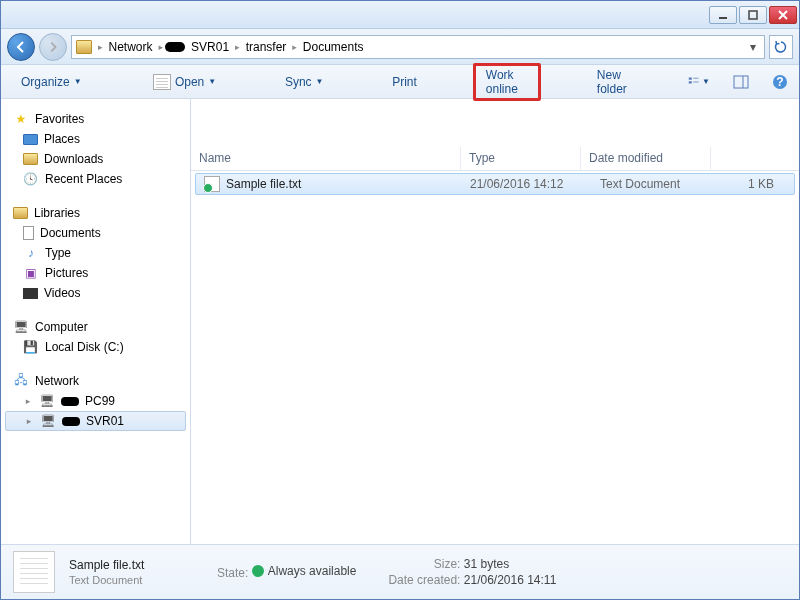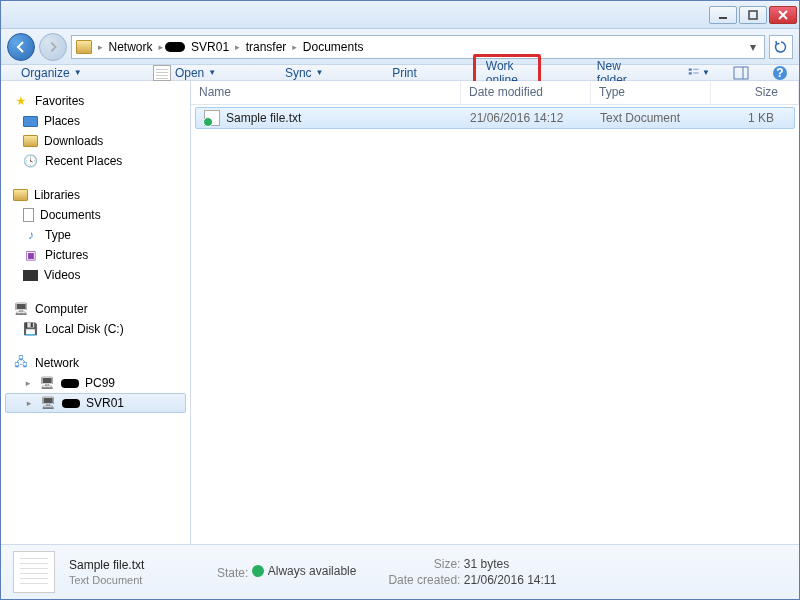--- a/index.html
+++ b/index.html
@@ -16,21 +16,21 @@
   .navbtn.fwd { background: radial-gradient(circle at 30% 30%, #d8e4f0,#b8cde4); border-color:#a0b8d0; color:#888; }
   .addrbar { flex:1; height:24px; border:1px solid #a0b8d0; background:#fff; display:flex; align-items:center; padding:0 4px; gap:2px; }
   .addrbar .folder-icon { width:16px; height:14px; background:linear-gradient(#f9e79f,#d4a94a); border:1px solid #b8912e; border-radius:1px; margin-right:4px;}
   .addrbar .crumb { padding:0 4px; cursor:pointer; }
   .addrbar .sep { color:#888; font-size:9px; }
   .addrbar .drop { margin-left:auto; padding:0 4px; color:#555; cursor:pointer; }
   .refresh { width:24px; height:24px; border:1px solid #a0b8d0; background:#fff; display:flex;align-items:center;justify-content:center; color:#2d6cb5; cursor:pointer; }
   .searchbox { width:230px; height:24px; border:1px solid #a0b8d0; background:#fff; display:flex; align-items:center; padding:0 6px; color:#999; font-style:italic; }
   .searchbox .sicon { margin-left:auto; color:#888; font-style:normal; }
   
-  .toolbar { height: 16px; background: linear-gradient(#f4f8fd,#e6eef8); border-bottom:1px solid #d0dced; display:flex; align-items:center; padding:0 10px; gap:21px; }
+  .toolbar { height: 34px; background: linear-gradient(#f4f8fd,#e6eef8); border-bottom:1px solid #d0dced; display:flex; align-items:center; padding:0 10px; gap:21px; }
   .toolbar .tbtn { padding: 4px 10px; color:#1b4f8a; cursor:pointer; border-radius:2px; display:flex; align-items:center; gap:4px; }
   .toolbar .drop-arrow { font-size:8px; color:#1b4f8a; }
   .toolbar .spacer { flex:1; }
   .toolbar .highlighted { border:3px solid #d92c2c; padding:2px 10px; }
   .toolbar .iconbtn { width:24px; height:22px; display:flex;align-items:center;justify-content:center; color:#1b4f8a; cursor:pointer; border:1px solid transparent; border-radius:2px; }
   .file-icon-tb { width:18px; height:16px; background:#fff; border:1px solid #aaa; position:relative; }
   .file-icon-tb::after { content:''; position:absolute; left:2px; right:2px; height:1px; background:#ccc; box-shadow: 0 3px #ccc, 0 6px #ccc, 0 9px #ccc; top:3px;}
   
   .main { flex:1; display:flex; overflow:hidden; }
   .sidebar { width:190px; border-right:1px solid #d0dced; background:#fff; padding:6px 0; overflow-y:auto; }
@@ -46,21 +46,21 @@
   .ic.recent { color:#4a90d9; }
   .ic.doc { background:#fff; border:1px solid #999; height:14px; width:11px; position:relative;}
   .ic.music { color:#4a90d9; }
   .ic.pic { color:#8e44ad; }
   .ic.vid { background:#333; height:11px; width:15px;}
   .ic.comp { color:#555;}
   .ic.disk { color:#888;}
   .ic.net { color:#4a90d9;}
   .ic.pc { color:#555;}
   
-  .content { flex:1; display:flex; flex-direction:column; background:#fff; }
+  .content { flex:1; display:flex; flex-direction:column; background:#fff;margin-top:48px; }
   .colhead { height:24px; display:flex; border-bottom:1px solid #e0e6ee; }
   .colhead .col { padding:4px 8px; color:#5a6a82; border-right:1px solid #e8edf3; cursor:pointer; }
   .col.name { width:270px; }
   .col.date { width:130px; }
   .col.type { width:120px; }
   .col.size { flex:1; text-align:right; padding-right:20px; }
   .filerow { height:22px; display:flex; align-items:center; background:linear-gradient(#eaf4fe,#d5e8fb); border:1px solid #a8cef2; border-radius:2px; margin:2px 4px; }
   .filerow .cell { padding:0 8px; color:#222; }
   .filerow .cell.name { width:266px; display:flex; align-items:center; gap:6px; }
   .filerow .cell.date { width:130px; color:#666; }
@@ -257,23 +257,22 @@
             <span class="ic pc">🖥</span>
             <span style="display:inline-block;width:18px;height:9px;background:#000;border-radius:4px;"></span>
             <span>SVR01</span>
           </div>
       </div>
     </div>
 
     <div class="content">
       <div class="colhead">
         <div class="col name">Name</div>
+        <div class="col type">Type</div>
         <div class="col date">Date modified</div>
-        <div class="col type">Type</div>
-        <div class="col size">Size</div>
       </div>
       <div class="filerow">
         <div class="cell name">
             <span class="fileicon"></span>
             <span>Sample file.txt</span>
           </div>
         <div class="cell date">21/06/2016 14:12</div>
         <div class="cell type">Text Document</div>
         <div class="cell size">1 KB</div>
       </div>

